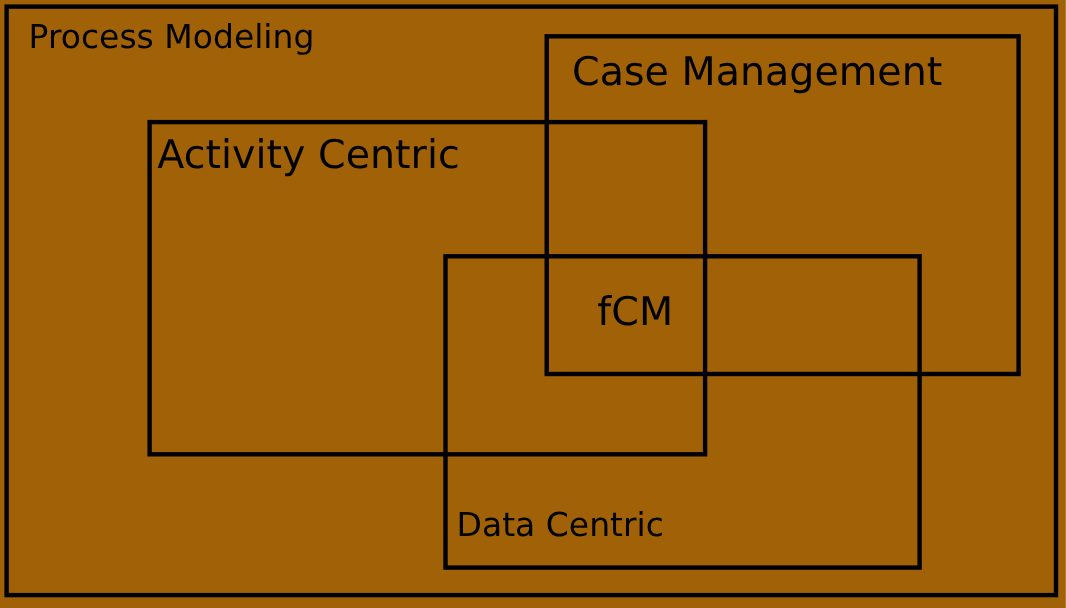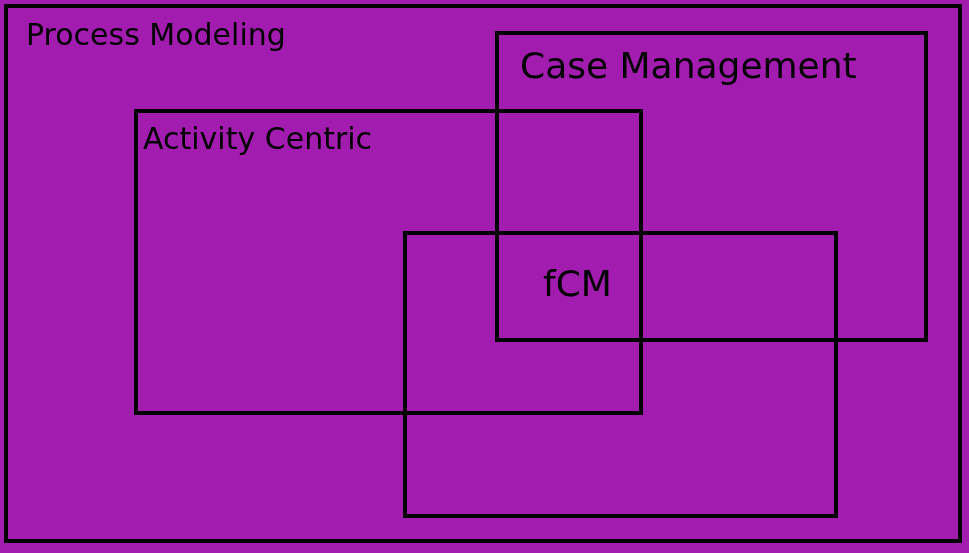--- a/index.html
+++ b/index.html
@@ -25,28 +25,29 @@
     position: absolute;
     white-space: nowrap;
     color: #000000;
     font-weight: 400;
     line-height: 1;
   }
 </style>
 </head>
 <body>
 
-<div id="canvas" style="background: #a21caf;">
+<div id="canvas" style="background: #a16207;">
 
   <div class="box" style="left: 4px; top: 4px; width: 958px; height: 539px; border: 4px solid rgb(0, 0, 0);"></div>
   <div class="box-label" style="left: 26px; top: 20px; font-size: 30px; color: rgb(0, 0, 0);">Process Modeling</div>
 
   <div class="box" style="left: 495px; top: 31px; width: 433px; height: 311px; border: 4px solid rgb(0, 0, 0);"></div>
   <div class="box-label" style="left: 520px; top: 48px; font-size: 36px; color: rgb(0, 0, 0);">Case Management</div>
 
   <div class="box" style="left: 134px; top: 109px; width: 509px; height: 306px; border: 4px solid rgb(0, 0, 0);"></div>
-  <div class="box-label" style="left: 143px; top: 124px; font-size: 30px; color: rgb(0, 0, 0);">Activity Centric</div>
+  <div class="box-label" style="left: 143px; top: 124px; font-size: 36px; color: rgb(0, 0, 0);">Activity Centric</div>
 
   <div class="box" style="left: 403px; top: 231px; width: 435px; height: 287px; border: 4px solid rgb(0, 0, 0);"></div>
+  <div class="box-label" style="left: 415px; top: 463px; font-size: 30px; color: rgb(0, 0, 0);">Data Centric</div>
 
   <div class="box-label" style="left: 543px; top: 266px; font-size: 36px; color: rgb(0, 0, 0);">fCM</div>
 
 </div>
 
 </body></html>

